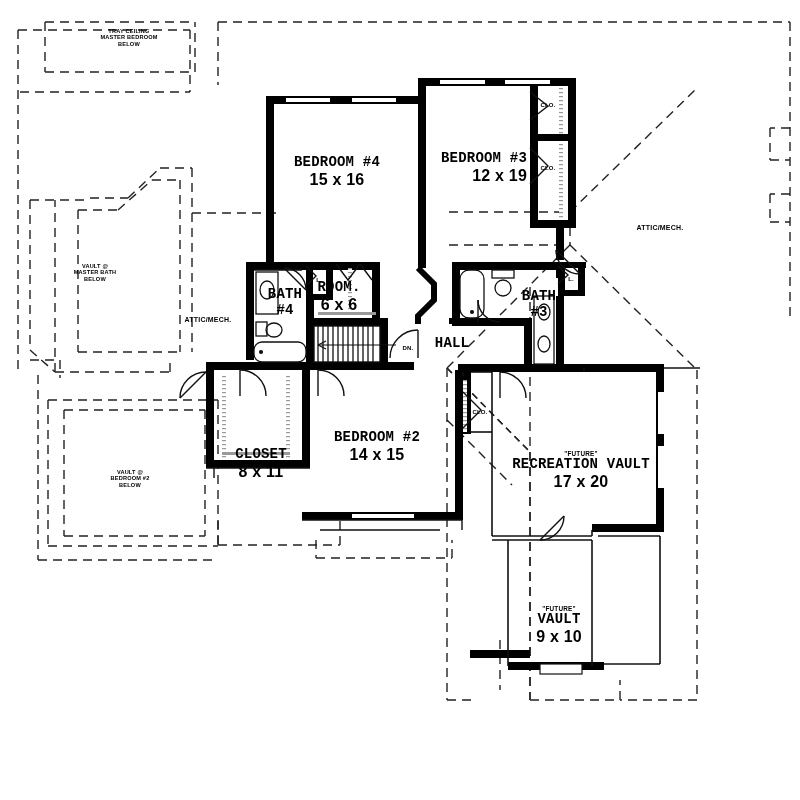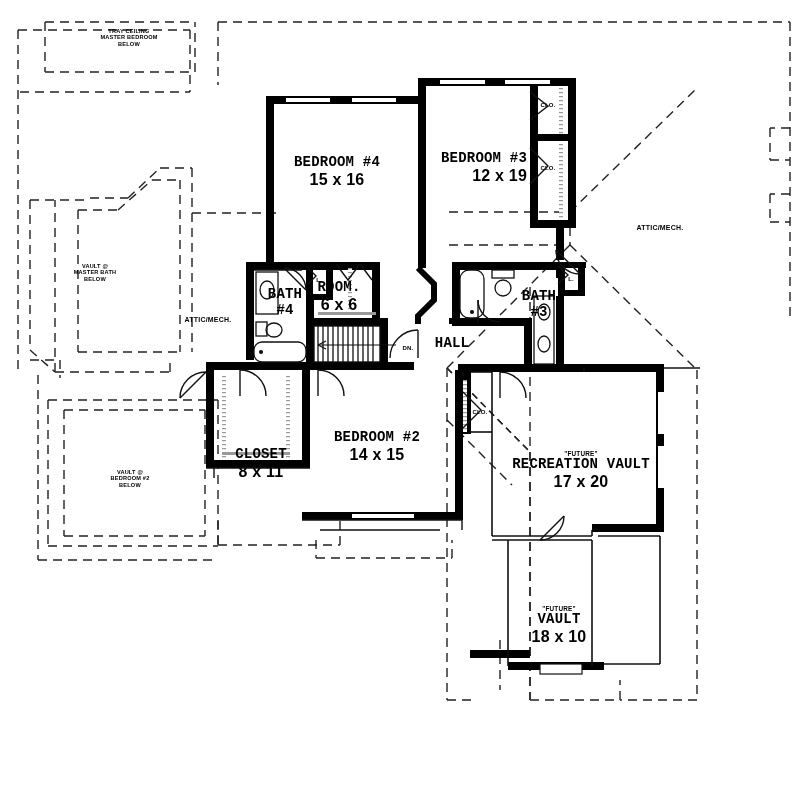--- a/index.html
+++ b/index.html
@@ -452,17 +452,17 @@
 
   <div class="lbl" style="left:581px;top:470px;">
     <span class="r1 ghost">"FUTURE"</span>
     <span class="r2 name">RECREATION VAULT</span>
     <span class="r3 dim">17 x 20</span>
   </div>
 
   <div class="lbl" style="left:559px;top:625px;">
     <span class="r1 ghost">"FUTURE"</span>
     <span class="r2 name">VAULT</span>
-    <span class="r3 dim">18 x 10</span>
+    <span class="r3 dim">9 x 10</span>
   </div>
 
 
 </div>
 
 </body></html>

